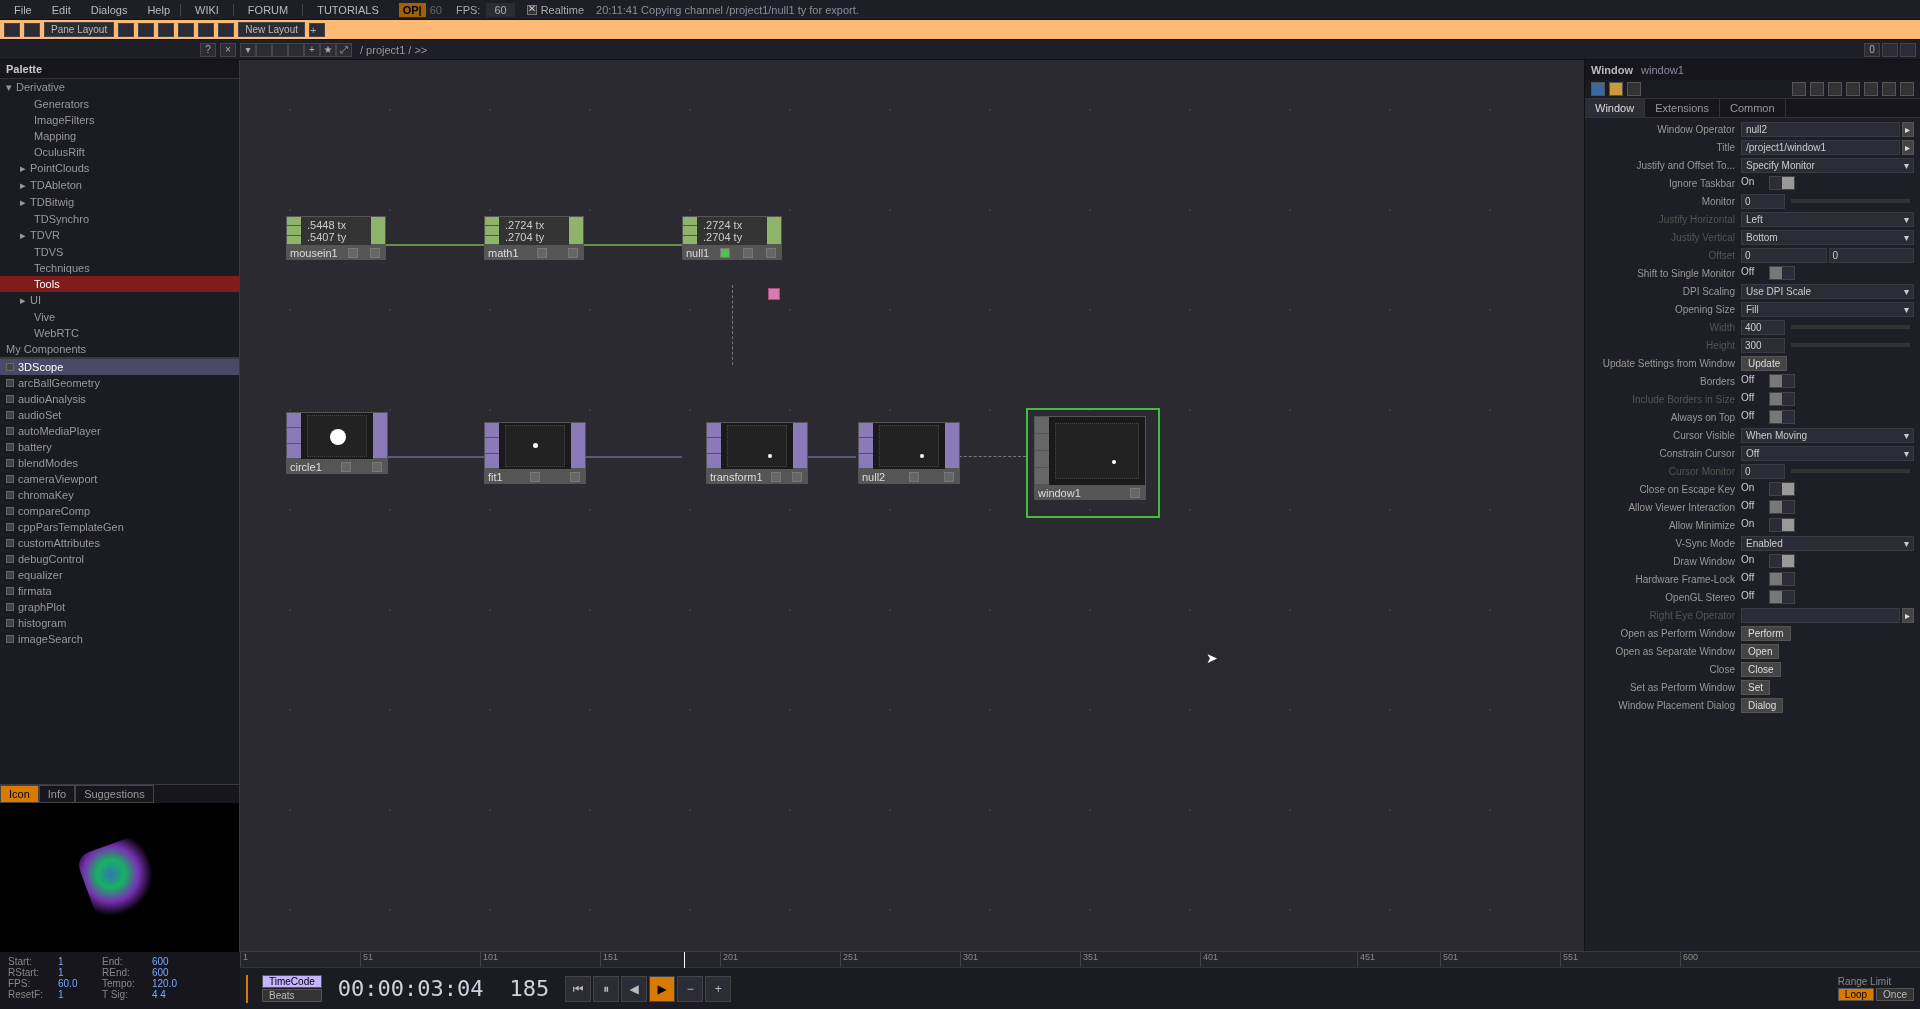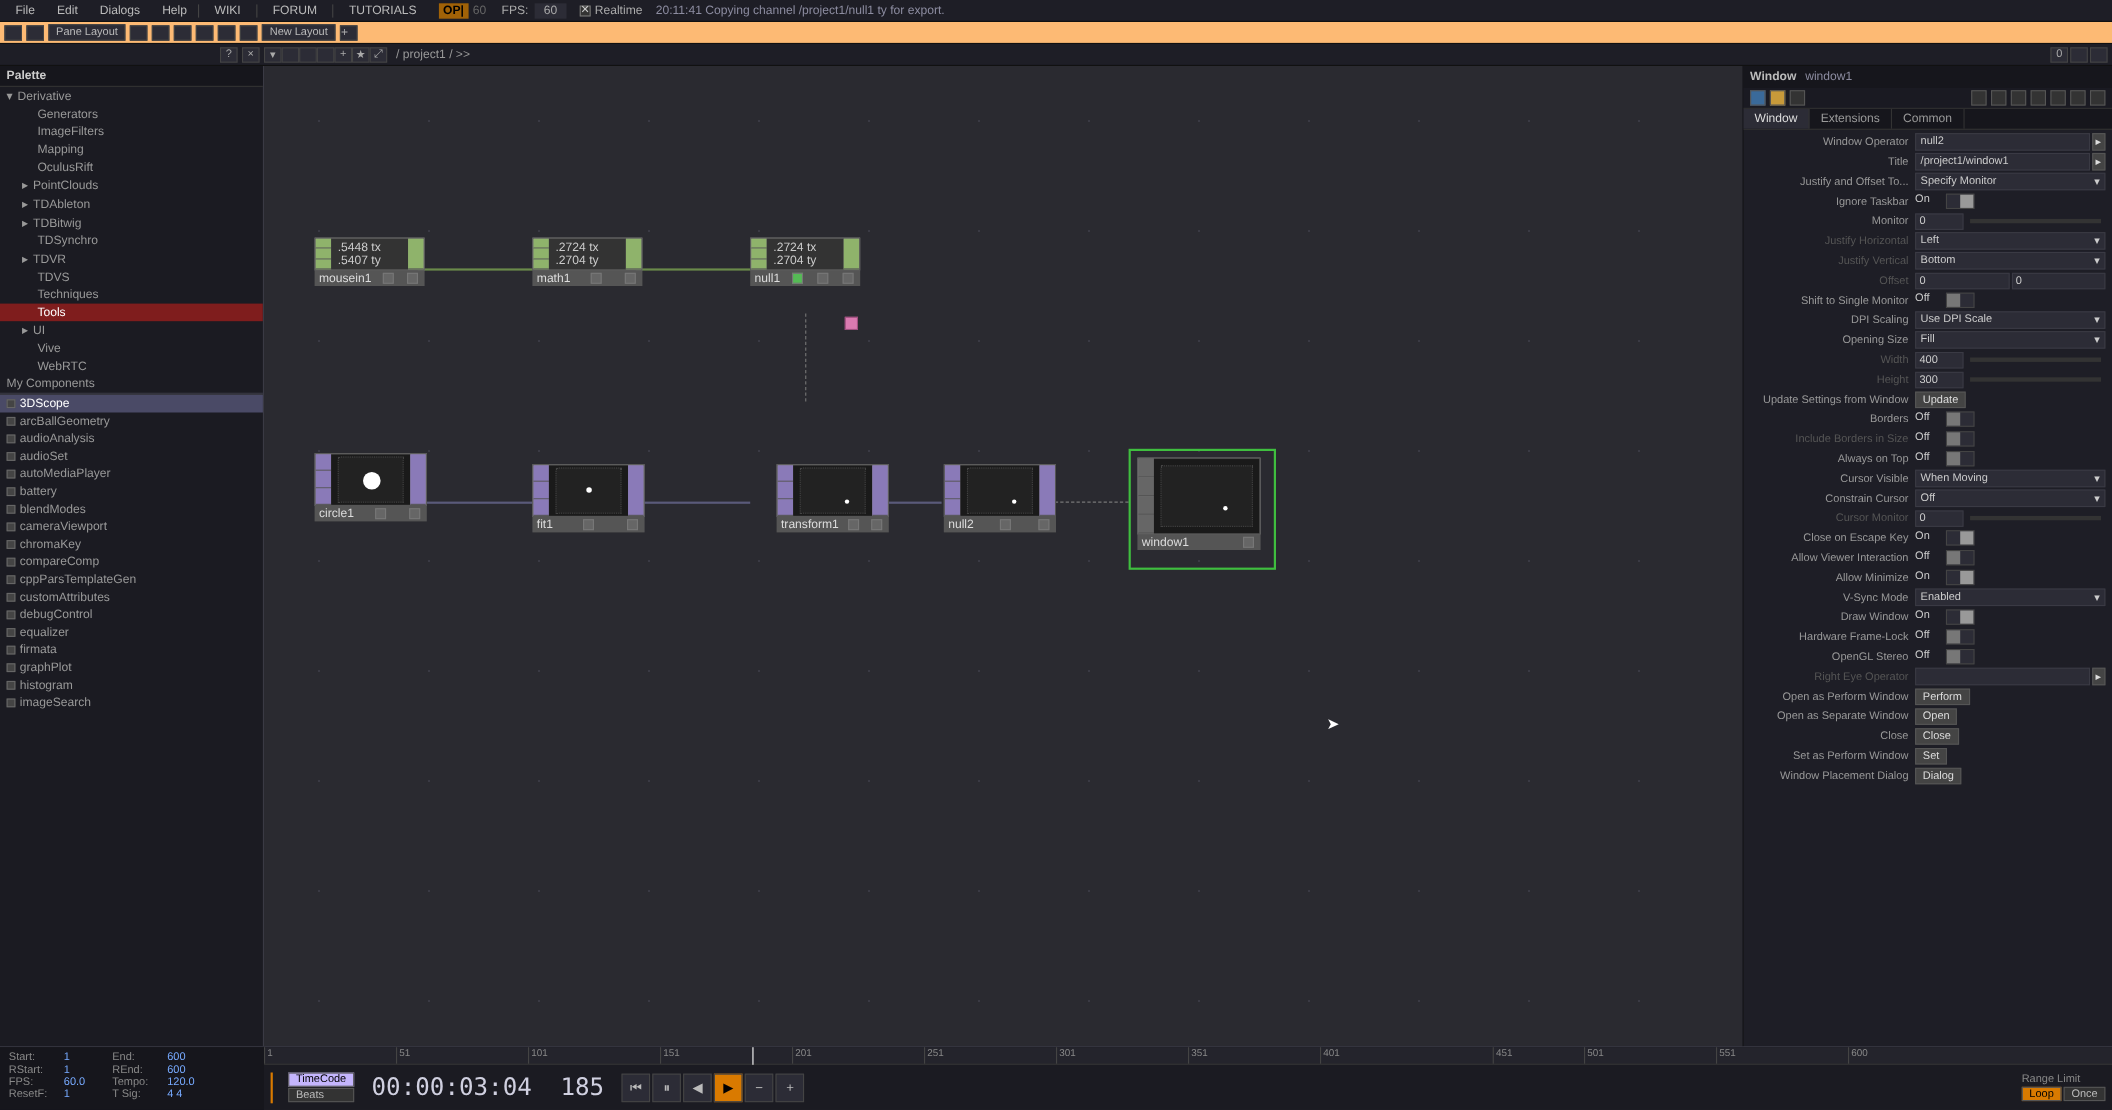--- a/index.html
+++ b/index.html
@@ -224,20 +224,30 @@
         <div class="comp-item"><span class="sq-icon"></span>compareComp</div>
         <div class="comp-item"><span class="sq-icon"></span>cppParsTemplateGen</div>
         <div class="comp-item"><span class="sq-icon"></span>customAttributes</div>
         <div class="comp-item"><span class="sq-icon"></span>debugControl</div>
         <div class="comp-item"><span class="sq-icon"></span>equalizer</div>
         <div class="comp-item"><span class="sq-icon"></span>firmata</div>
         <div class="comp-item"><span class="sq-icon"></span>graphPlot</div>
         <div class="comp-item"><span class="sq-icon"></span>histogram</div>
         <div class="comp-item"><span class="sq-icon"></span>imageSearch</div>
       </div>
+    <div class="preview-pane">
+      <div class="preview-tabs">
+        <span class="ptab active">Icon</span>
+        <span class="ptab">Info</span>
+        <span class="ptab">Suggestions</span>
+      </div>
+      <div class="preview-body">
+        <div class="preview-shape"></div>
+      </div>
+    </div>
   </div>
 
   <div class="network">
     <div class="dotgrid"></div>
 
     <div class="wire" style="left:140px; top:184px; width:104px;"></div>
     <div class="wire" style="left:338px; top:184px; width:104px;"></div>
 
     <div class="wire-v" style="left:492px; top:225px; height:80px;"></div>
 

